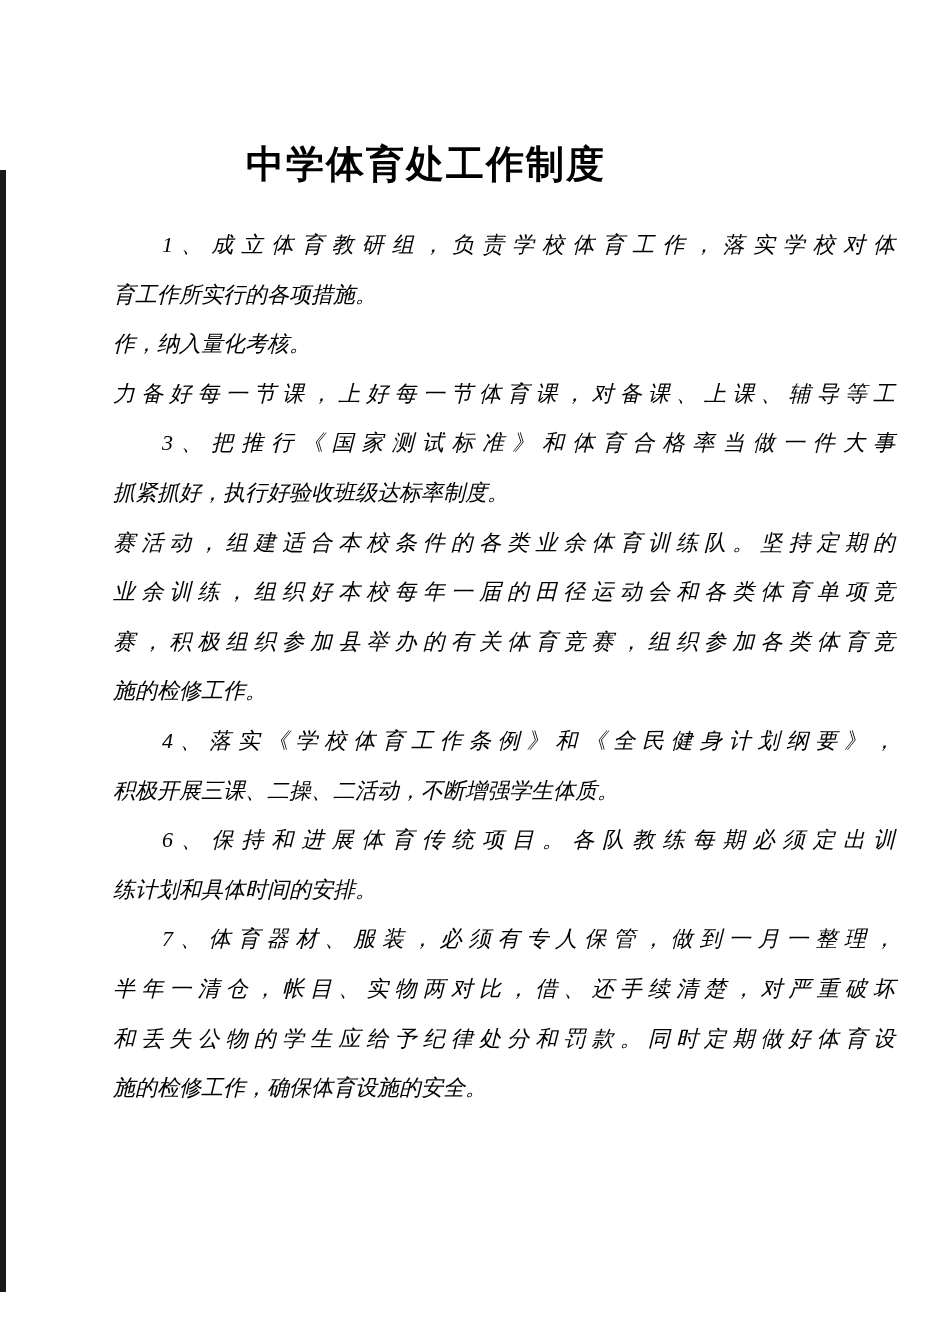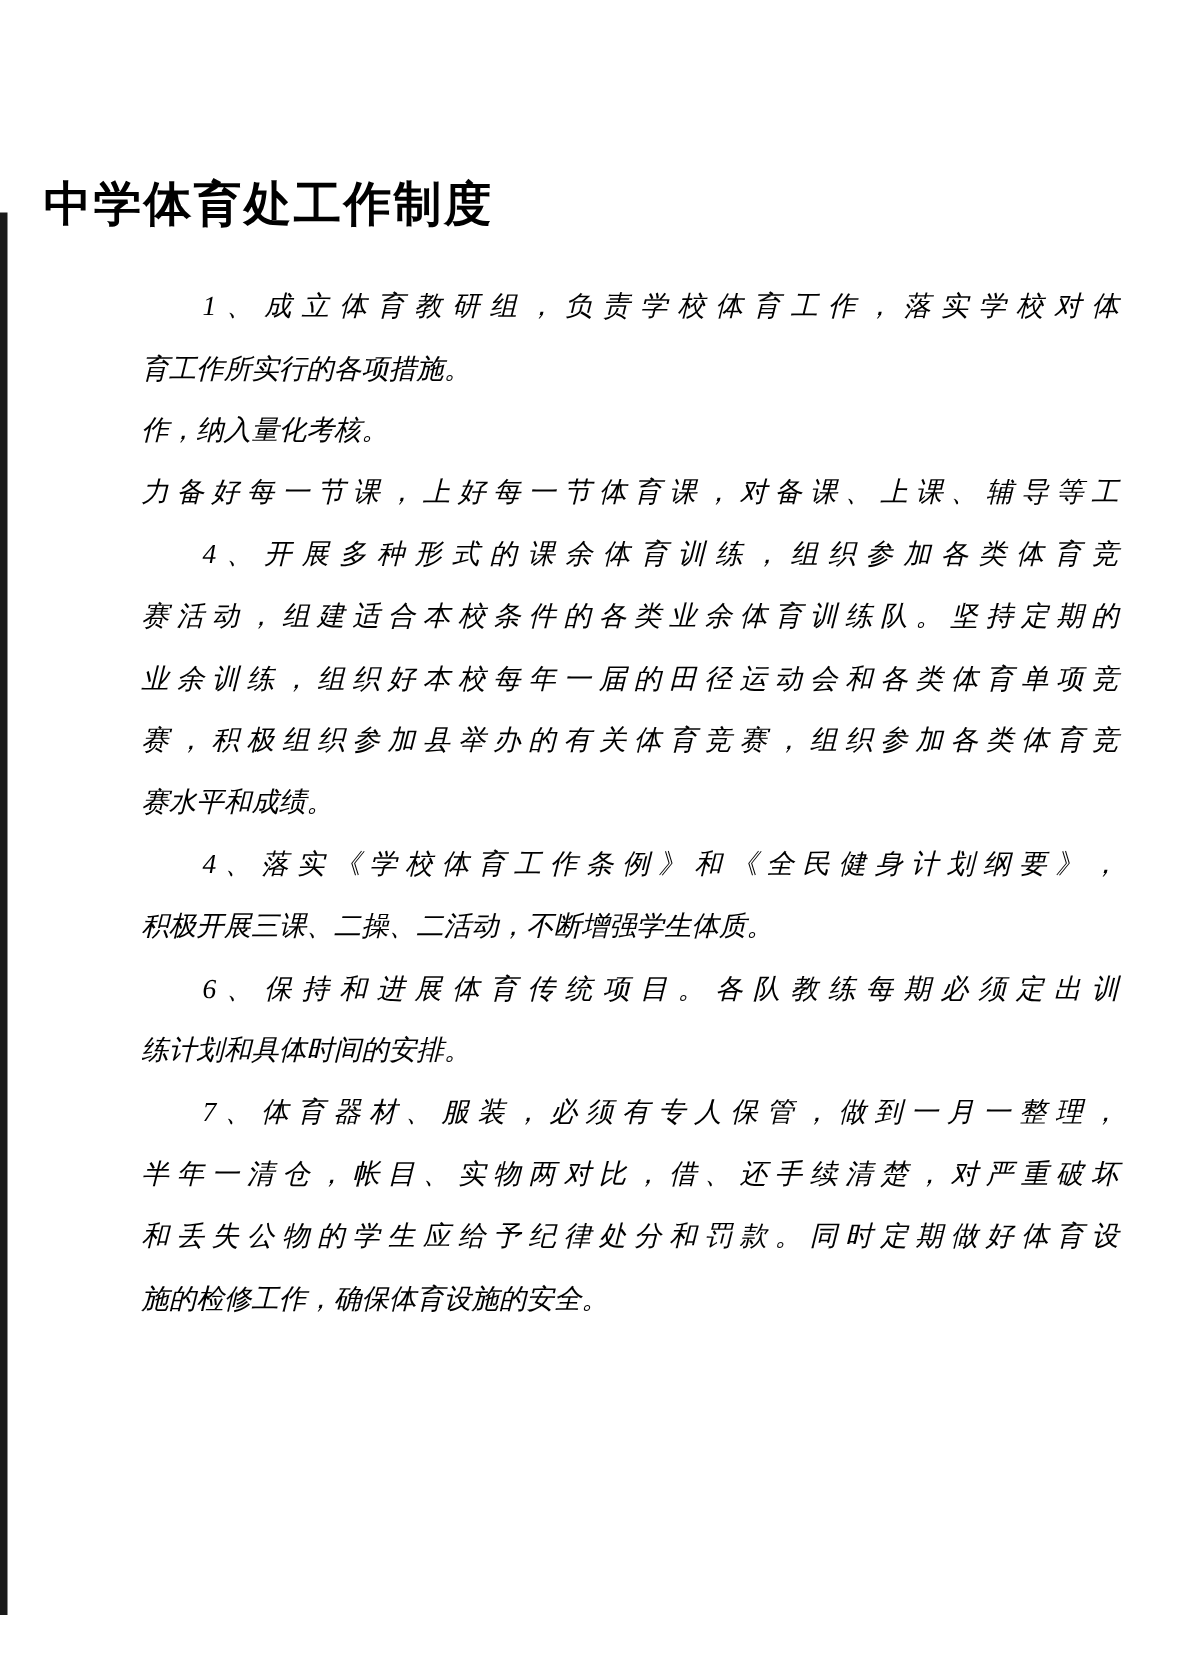--- a/index.html
+++ b/index.html
@@ -27,21 +27,21 @@
   }
   .doc {
     position: absolute;
     left: 113px;
     top: 140px;
     width: 782px;
   }
   .doc-title {
     margin: 0 0 32px -78px;
     width: 782px;
-    text-align: left;
+    text-align: center;
     font-size: 38px;
     line-height: 48px;
     font-weight: 700;
     letter-spacing: 2px;
     white-space: nowrap;
   }
   .doc-body {
     font-size: 22px;
     line-height: 49.6px;
     font-style: italic;
@@ -77,25 +77,28 @@
     <div class="doc-body">
         <div class="para">
           <div class="line para-start">1、成立体育教研组，负责学校体育工作，落实学校对体</div>
           <div class="line para-end">育工作所实行的各项措施。</div>
         </div>
         <div class="para">
           <div class="line para-end">作，纳入量化考核。</div>
           <div class="line">力备好每一节课，上好每一节体育课，对备课、上课、辅导等工</div>
         </div>
         <div class="para">
-          <div class="line para-start">4、开展多种形式的课余体育训练，组织参加各类体育竞</div>
+          <div class="line para-start">3、把推行《国家测试标准》和体育合格率当做一件大事</div>
+          <div class="line para-end">抓紧抓好，执行好验收班级达标率制度。</div>
+        </div>
+        <div class="para">
           <div class="line">赛活动，组建适合本校条件的各类业余体育训练队。坚持定期的</div>
           <div class="line">业余训练，组织好本校每年一届的田径运动会和各类体育单项竞</div>
           <div class="line">赛，积极组织参加县举办的有关体育竞赛，组织参加各类体育竞</div>
-          <div class="line para-end">赛水平和成绩。</div>
+          <div class="line para-end">施的检修工作。</div>
         </div>
         <div class="para">
           <div class="line para-start">4、落实《学校体育工作条例》和《全民健身计划纲要》，</div>
           <div class="line para-end">积极开展三课、二操、二活动，不断增强学生体质。</div>
         </div>
         <div class="para">
           <div class="line para-start">6、保持和进展体育传统项目。各队教练每期必须定出训</div>
           <div class="line para-end">练计划和具体时间的安排。</div>
         </div>
         <div class="para">

